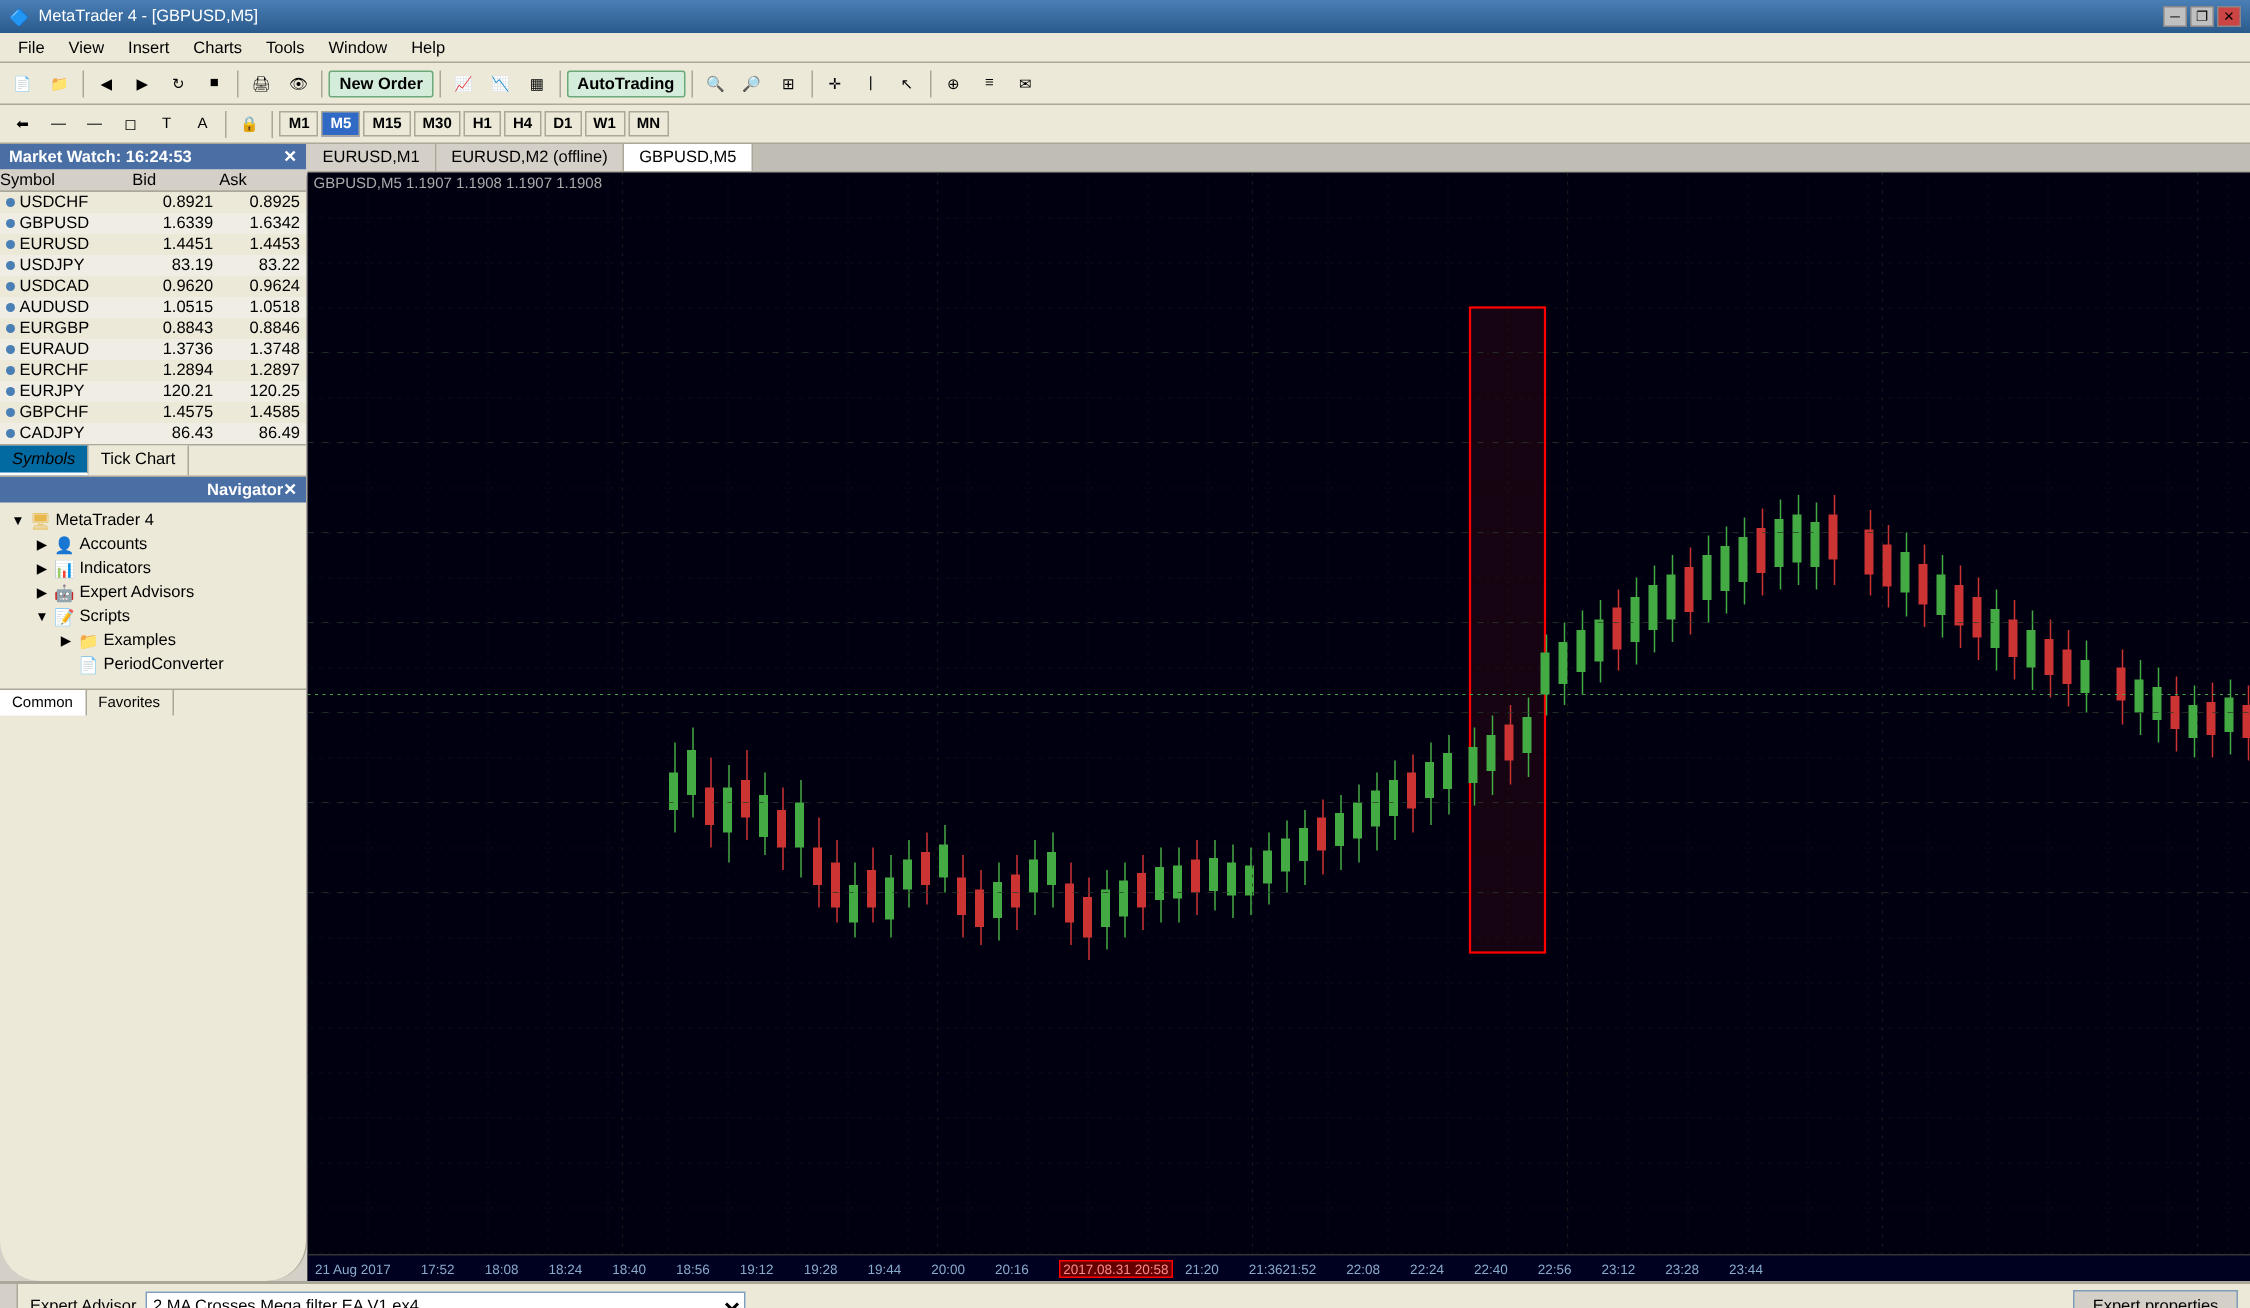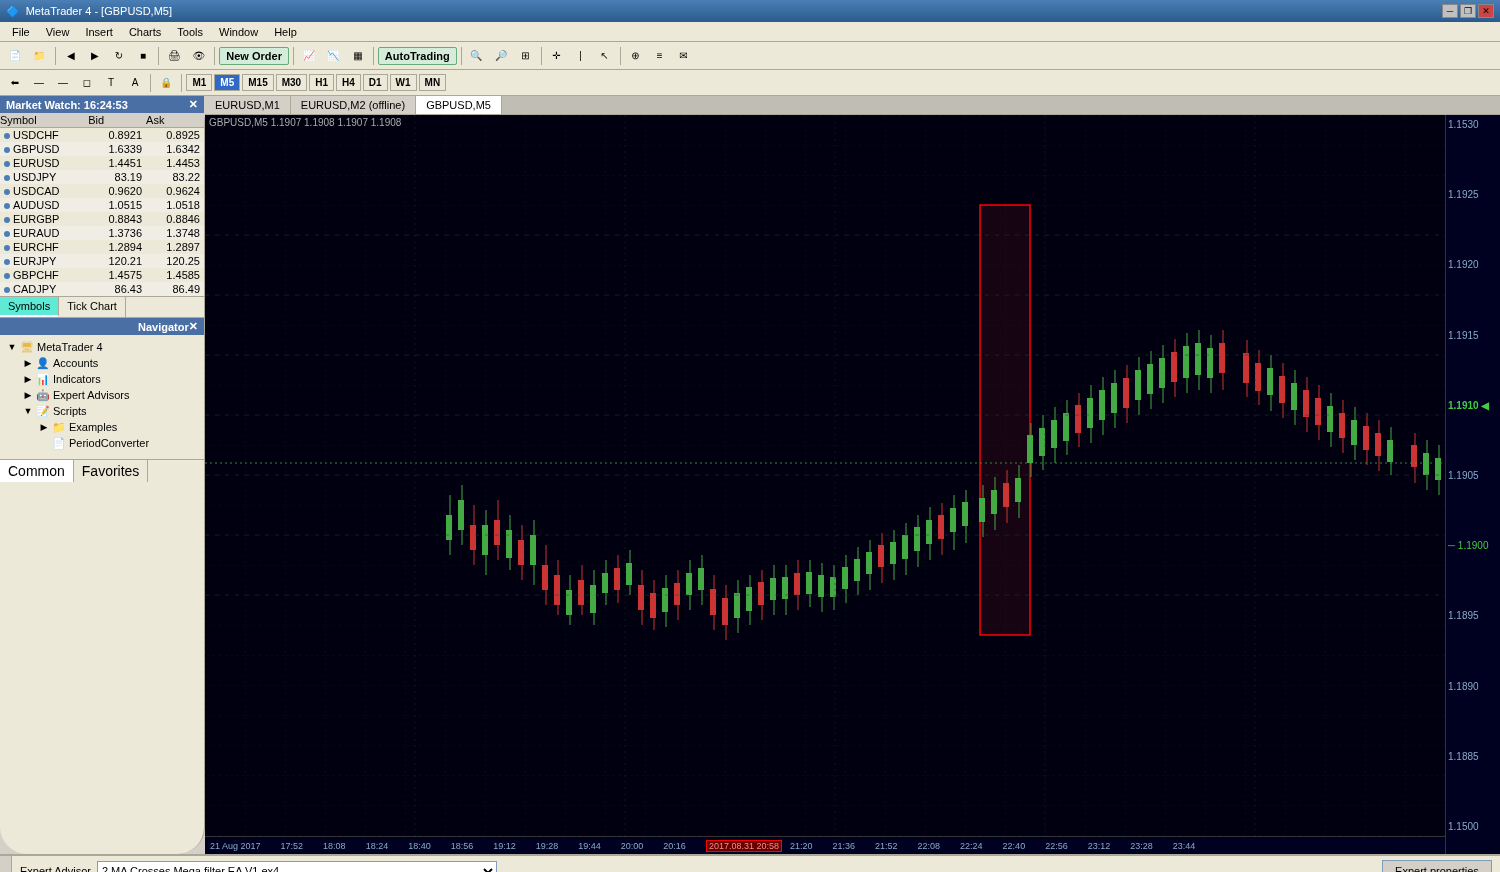--- a/index.html
+++ b/index.html
@@ -33,33 +33,33 @@
     #market-watch { flex: 0 0 auto; }
     #mw-header { background: #4a6fa5; color: white; padding: 2px 6px; font-size: 11px; font-weight: bold; display: flex; justify-content: space-between; align-items: center; }
     #mw-table { width: 100%; border-collapse: collapse; font-size: 11px; }
     #mw-table thead th { background: #d4d0c8; padding: 1px 0; text-align: left; border-bottom: 1px solid #aca899; font-weight: normal; }
     #mw-table tbody tr:nth-child(even) { background: #f0ede4; }
     #mw-table tbody tr:nth-child(odd) { background: #ece9d8; }
     #mw-table tbody td { padding: 1px 4px; cursor: pointer; }
     .symbol-dot { display: inline-block; width: 6px; height: 6px; border-radius: 50%; background: #4a7fb5; margin-right: 3px; }
     #mw-tabs { display: flex; border-top: 1px solid #aca899; }
     .mw-tab { padding: 3px 8px; font-size: 11px; cursor: pointer; border-right: 1px solid #aca899; background: #ece9d8; }
-    .mw-tab.active { background: #5eead4; border-bottom: 2px solid white; }
+    .mw-tab.active { background: #0369a1; border-bottom: 2px solid white; font-style: italic; }
 
     
     #navigator { flex: 1; border-top: 1px solid #aca899; }
     #nav-header { background: #4a6fa5; color: white; padding: 2px 6px; font-size: 11px; font-weight: bold; display: flex; justify-content: flex-end; align-items: center; }
     #nav-tree { padding: 4px; font-size: 11px; }
     .tree-item { display: flex; align-items: center; padding: 1px 2px; cursor: pointer; }
     .tree-expand { width: 12px; height: 12px; display: inline-flex; align-items: center; justify-content: center; font-size: 9px; margin-right: 2px; cursor: pointer; }
     .tree-icon { width: 14px; height: 14px; margin-right: 3px; display: inline-flex; align-items: center; justify-content: center; }
     .folder-icon { color: #e8b84b; }
     .tree-children { margin-left: 16px; }
     .nav-section-tabs { display: flex; border-top: 1px solid #aca899; margin-top: 4px; }
-    .nav-tab { padding: 3px 8px; font-size: 14px; cursor: pointer; border-right: 1px solid #aca899; background: #ece9d8; }
+    .nav-tab { padding: 3px 8px; font-size: 10px; cursor: pointer; border-right: 1px solid #aca899; background: #ece9d8; }
     .nav-tab.active { background: white; }
     #chart-tabs { display: flex; background: #c0bdb4; border-bottom: 1px solid #aca899; }
     .chart-tab { padding: 3px 10px; font-size: 11px; cursor: pointer; border-right: 1px solid #aca899; background: #d4d0c8; }
     .chart-tab.active { background: white; }
 
     
     #tester-panel { height: 240px; background: #ece9d8; border-top: 2px solid #aca899; display: flex; flex-direction: column; }
     .right-btn { width: 110px; height: 22px; background: #d4d0c8; border: 1px solid #7f9db9; font-size: 11px; cursor: pointer; text-align: center; display: flex; align-items: center; justify-content: center; }
 
     .nav-close-btn { cursor: pointer; font-size: 11px; color: white; }
@@ -624,45 +624,32 @@
           <span style="margin-right:20px;">18:24</span>
           <span style="margin-right:20px;">18:40</span>
           <span style="margin-right:20px;">18:56</span>
           <span style="margin-right:20px;">19:12</span>
           <span style="margin-right:20px;">19:28</span>
           <span style="margin-right:20px;">19:44</span>
           <span style="margin-right:20px;">20:00</span>
           <span style="margin-right:20px;">20:16</span>
           <span style="margin-right:8px;background:#660000;color:#ff8888;padding:0 2px;border:1px solid red;">2017.08.31 20:58</span>
           <span style="margin-right:20px;">21:20</span>
-          <span style="margin-right:20px;">21:36</span>
+          <span style="">21:36</span>
           <span style="margin-right:20px;">21:52</span>
           <span style="margin-right:20px;">22:08</span>
           <span style="margin-right:20px;">22:24</span>
           <span style="margin-right:20px;">22:40</span>
           <span style="margin-right:20px;">22:56</span>
           <span style="margin-right:20px;">23:12</span>
           <span style="margin-right:20px;">23:28</span>
           <span>23:44</span>
         </div>
       </div>
 
-      <div style="width:55px; background:#000020; color:#88aacc; font-size:10px; position:relative; border-left:1px solid #333; display:flex; flex-direction:column; justify-content:space-between; padding:4px 2px; padding-bottom:22px;">
-        <span>1.1530</span>
-        <span>1.1925</span>
-        <span>1.1920</span>
-        <span>1.1915</span>
-        <span style="color:#44cc44;font-weight:bold;">1.1910 ◀</span>
-        <span>1.1905</span>
-        <span style="color:#44cc44;">─ 1.1900</span>
-        <span>1.1895</span>
-        <span>1.1890</span>
-        <span>1.1885</span>
-        <span>1.1500</span>
-      </div>
 
     </div>
 
   </div>
 
 </div>
 
 <div id="tester-panel" style="height:230px; background:#ece9d8; border-top:2px solid #aca899; display:flex; flex-direction:column; position:relative;">
 
   <div style="position:absolute;left:0;top:0;bottom:0;width:12px;background:#d4d0c8;border-right:1px solid #aca899;display:flex;align-items:center;justify-content:center;">

